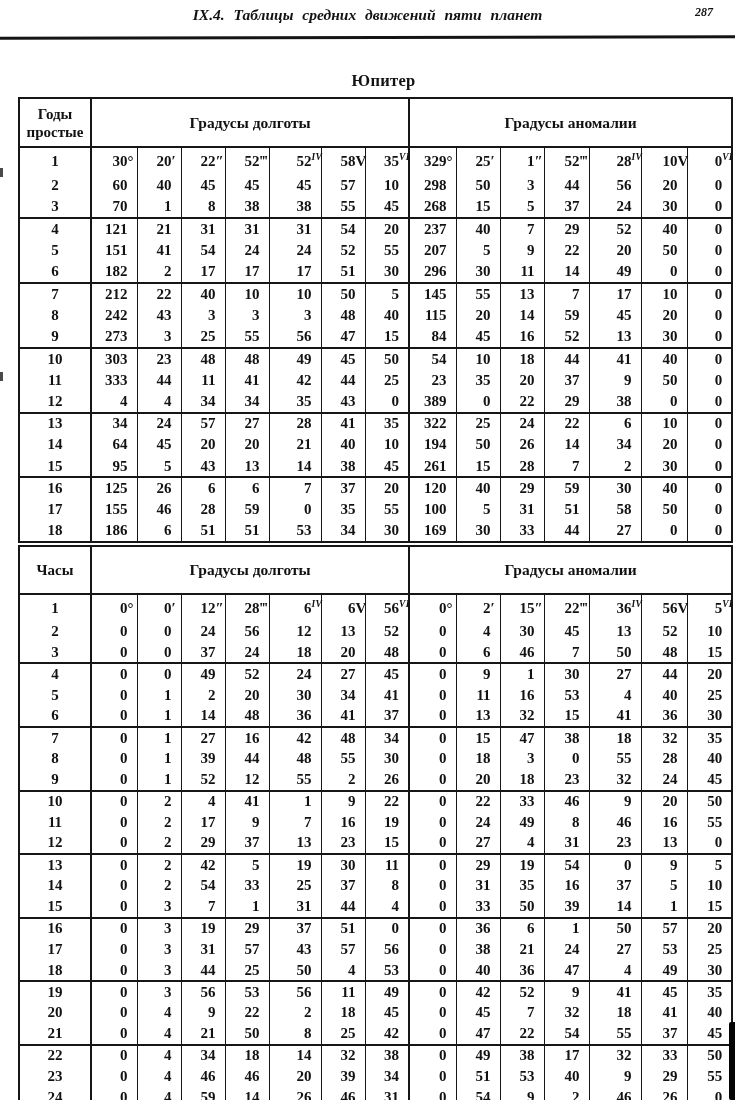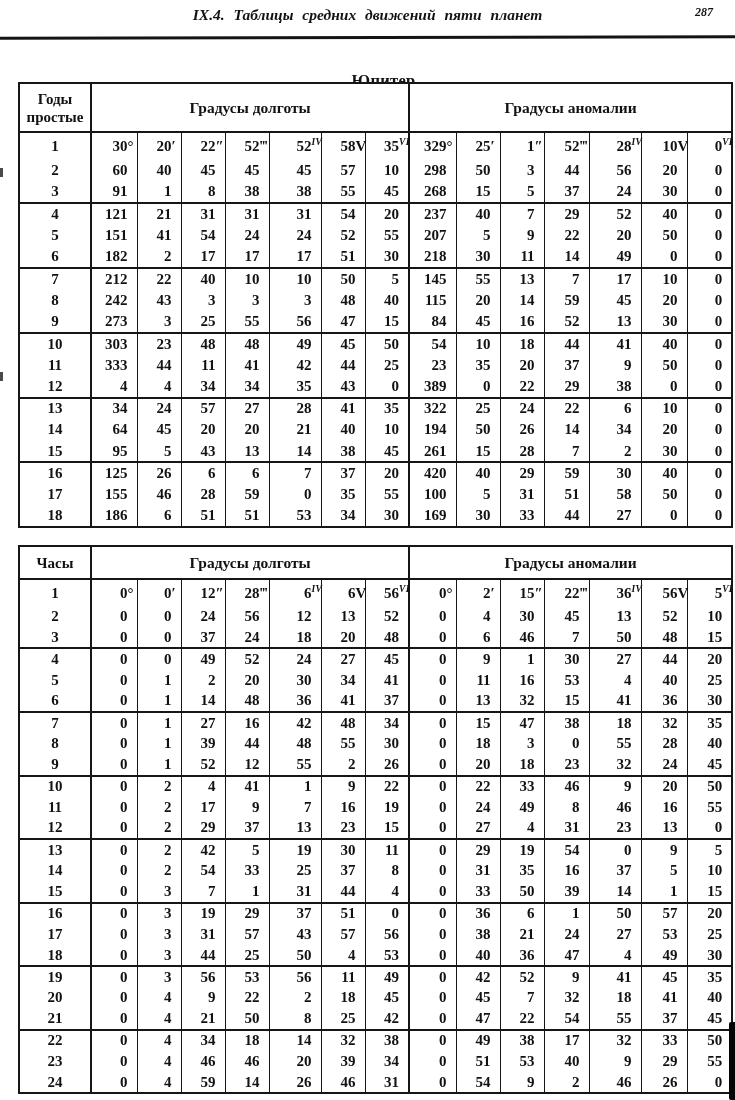--- a/index.html
+++ b/index.html
@@ -17,21 +17,21 @@
   }
   .head-rule {
     position:absolute; top:36px; left:0; width:735px; height:0;
     border-top:3px solid #141414; transform:rotate(-0.12deg);
   }
   .table-title {
     position:absolute; top:55px; left:0; width:100%; margin:16px;
     text-align:center; font-size:16.5px; font-weight:700; letter-spacing:0.3px;
   }
   .table-wrap { position:absolute; left:18px; }
-  .wrap-0 { top:82px;border-radius:27px; }
+  .wrap-0 { top:97px;border-radius:27px; }
   .wrap-1 { top:545px; }
 
   table.planet-table {
     border-collapse:collapse; table-layout:fixed; width:713px;
     border:2.4px solid #161616; background:#fff;
   }
   .planet-table th, .planet-table td {
     padding:0; line-height:1; overflow:visible;
     font-weight:700; font-size:15px; vertical-align:middle;
   }
@@ -42,21 +42,21 @@
   .planet-table th.sect { border-left:2.3px solid #161616; }
   .planet-table td { text-align:right; padding-right:9px; }
   .planet-table td.label-cell { text-align:center; padding-right:0; }
   .planet-table td.col  { border-left:1.6px solid #161616; }
   .planet-table td.sect { border-left:2.3px solid #161616; }
   .planet-table tr.gs td { border-top:2px solid #161616; }
 
   .tbl-0 tr.band { height:49px; }
   .tbl-0 tr.unit-row { height:28px; }
   .tbl-0 tr.data { height:21.6px; }
-  .tbl-1 tr.band { height:33px; }
+  .tbl-1 tr.band { height:48px; }
   .tbl-1 tr.unit-row { height:27px; }
   .tbl-1 tr.data { height:21.2px; }
 
   .u { display:inline-block; width:0; white-space:nowrap; overflow:visible; }
   sup.u {
     font-size:9.5px; font-style:italic; line-height:0;
     vertical-align:super; letter-spacing:0.3px;
   }
 
   .scan-strip {
@@ -132,21 +132,21 @@
           <td class="sect">298</td>
           <td class="col">50</td>
           <td class="col">3</td>
           <td class="col">44</td>
           <td class="col">56</td>
           <td class="col">20</td>
           <td class="col">0</td>
         </tr>
         <tr class="data">
           <td class="label-cell">3</td>
-          <td class="sect">91</td>
+          <td class="sect">70</td>
           <td class="col">1</td>
           <td class="col">8</td>
           <td class="col">38</td>
           <td class="col">38</td>
           <td class="col">55</td>
           <td class="col">45</td>
           <td class="sect">268</td>
           <td class="col">15</td>
           <td class="col">5</td>
           <td class="col">37</td>
@@ -190,21 +190,21 @@
         </tr>
         <tr class="data">
           <td class="label-cell">6</td>
           <td class="sect">182</td>
           <td class="col">2</td>
           <td class="col">17</td>
           <td class="col">17</td>
           <td class="col">17</td>
           <td class="col">51</td>
           <td class="col">30</td>
-          <td class="sect">218</td>
+          <td class="sect">296</td>
           <td class="col">30</td>
           <td class="col">11</td>
           <td class="col">14</td>
           <td class="col">49</td>
           <td class="col">0</td>
           <td class="col">0</td>
         </tr>
         <tr class="data gs">
           <td class="label-cell">7</td>
           <td class="sect">212</td>
@@ -360,21 +360,21 @@
         </tr>
         <tr class="data gs">
           <td class="label-cell">16</td>
           <td class="sect">125</td>
           <td class="col">26</td>
           <td class="col">6</td>
           <td class="col">6</td>
           <td class="col">7</td>
           <td class="col">37</td>
           <td class="col">20</td>
-          <td class="sect">420</td>
+          <td class="sect">120</td>
           <td class="col">40</td>
           <td class="col">29</td>
           <td class="col">59</td>
           <td class="col">30</td>
           <td class="col">40</td>
           <td class="col">0</td>
         </tr>
         <tr class="data">
           <td class="label-cell">17</td>
           <td class="sect">155</td>

